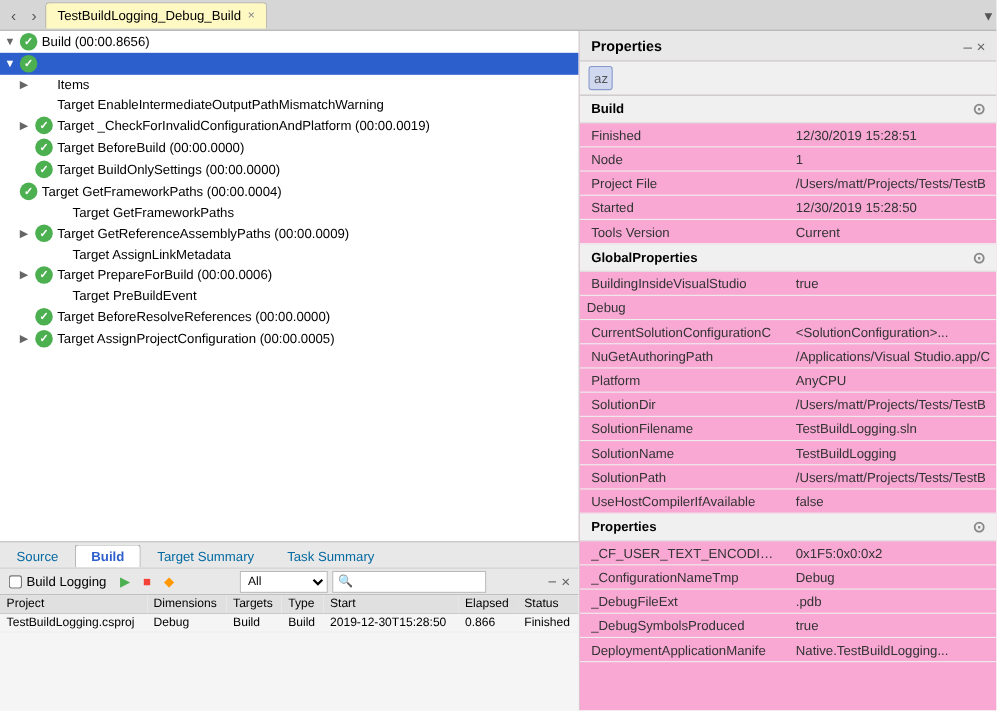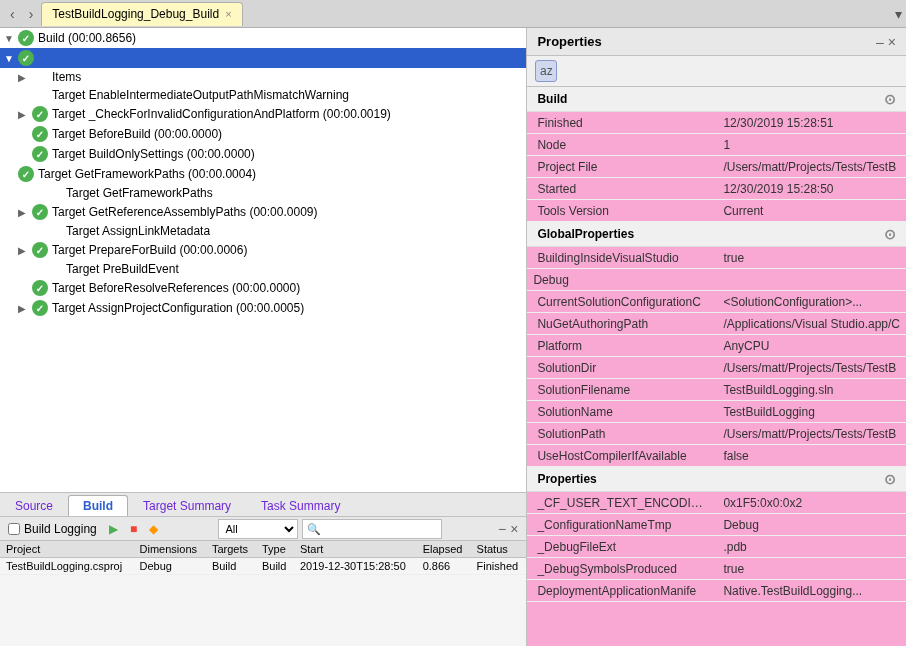--- a/index.html
+++ b/index.html
@@ -27,21 +27,21 @@
     .tree-arrow { width: 14px; font-size: 10px; color: #666; flex-shrink: 0; }
     .tree-arrow.selected { color: #fff; }
     .check-icon { width: 16px; height: 16px; border-radius: 50%; background: #4caf50; display: inline-flex; align-items: center; justify-content: center; flex-shrink: 0; margin-right: 4px; }
     .check-icon::after { content: '✓'; color: white; font-size: 10px; font-weight: bold; }
     .item-text { font-size: 12px; }
 
     
     .bottom-tabs { display: flex; border-top: 1px solid #c0c0c0; background: #e8e8e8; height: 24px; align-items: flex-end; }
     .bottom-tab { padding: 3px 14px; font-size: 12px; cursor: pointer; border: 1px solid transparent; border-bottom: none; border-radius: 3px 3px 0 0; }
     .bottom-tab.active { background: #fff; border-color: #b0b0b0; font-weight: bold; color: #2d5fcc; }
-    .bottom-tab:not(.active) { color: #6d28d9; }
+    .bottom-tab:not(.active) { color: #0369a1; }
 
     
     .build-logging-panel { background: #f5f5f5; border-top: 1px solid #c0c0c0; height: 130px; display: flex; flex-direction: column; }
     .panel-header { display: flex; align-items: center; padding: 2px 8px; background: #e8e8e8; border-bottom: 1px solid #c0c0c0; height: 24px; gap: 4px; }
     .panel-title { font-size: 12px; font-weight: 500; margin-right: 4px; }
     .panel-btns { display: flex; gap: 2px; margin-right: auto; }
     .panel-btn { width: 18px; height: 18px; border: none; background: none; cursor: pointer; display: flex; align-items: center; justify-content: center; font-size: 12px; }
     .play-btn { color: #4CAF50; }
     .stop-btn { color: #f44336; }
     .pin-btn { color: #ff9800; }

